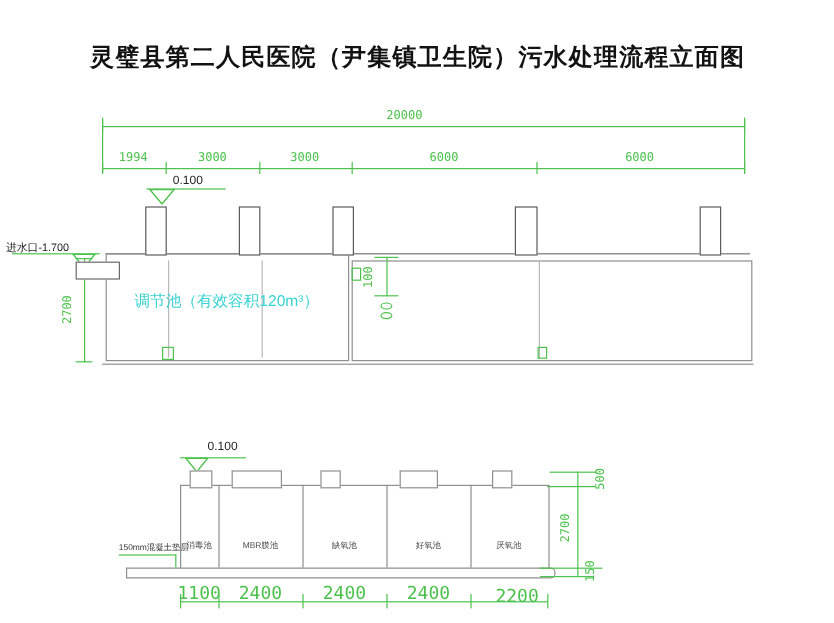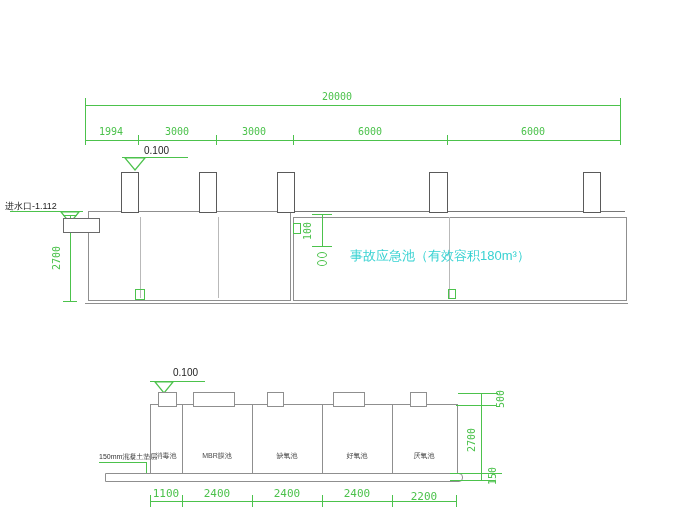--- a/index.html
+++ b/index.html
@@ -4,21 +4,21 @@
 <style>
   html,body{margin:0;padding:0;background:#fff;}
   #canvas{position:relative;width:695px;height:519px;background:#ffffff;overflow:hidden;
           font-family:"Liberation Sans", sans-serif;}
   .abs{position:absolute;}
   
   .title{font-family:"DejaVu Serif","Liberation Serif",serif;font-size:20px;font-weight:600;
          color:#121212;text-align:center;letter-spacing:1px;white-space:nowrap;}
   .dim{font-family:"DejaVu Sans Mono","Liberation Mono",monospace;font-size:10px;color:#4cc24c;
        text-align:center;white-space:nowrap;line-height:10px;}
-  .dim.small{font-size:11px;}
+  .dim.small{font-size:15px;}
   .vdim{font-family:"DejaVu Sans Mono","Liberation Mono",monospace;font-size:10px;color:#4cc24c;
         width:40px;height:10px;text-align:center;line-height:10px;transform:rotate(-90deg);white-space:nowrap;}
   .blacktxt{font-size:10px;color:#222;white-space:nowrap;line-height:10px;}
   .tanklabel{font-size:13px;color:#38d2d2;text-align:center;white-space:nowrap;line-height:15px;}
   .complabel{font-size:7px;color:#4a4a4a;text-align:center;white-space:nowrap;line-height:8px;}
   .tinytxt{font-size:7px;color:#333;white-space:nowrap;line-height:8px;}
   
   .hline-g{height:0;border-top:1px solid #4cc24c;}
   .vline-g{width:0;border-left:1px solid #4cc24c;}
   .hline-k{height:0;border-top:1px solid #8f8f8f;}
@@ -29,20 +29,21 @@
   .port-g{border:1px solid #4cc24c;background:transparent;}
   .tick-v{width:0;height:10px;border-left:1px solid #4cc24c;}
   .tick-h{height:0;width:14px;border-top:1px solid #4cc24c;}
   .ellipse-g{border:1px solid #4cc24c;border-radius:50%;width:8px;height:4px;}
 </style>
 </head>
 <body>
 
 <div id="canvas">
 
+  <div class="abs title" style="left:48px;top:34px;width:600px;">灵璧县第二人民医院（尹集镇卫生院）污水处理流程立面图</div>
 
   <div class="abs vline-g" style="left:85px;top:98px;height:46px;"></div>
   <div class="abs vline-g" style="left:620px;top:98px;height:46px;"></div>
   <div class="abs hline-g" style="left:85px;top:105px;width:535px;"></div>
   <div class="abs tick-v" style="left:85px;top:100px;"></div>
   <div class="abs tick-v" style="left:620px;top:100px;"></div>
   <div class="abs dim" style="left:302px;top:92px;width:70px;">20000</div>
 
   <div class="abs hline-g" style="left:85px;top:140px;width:535px;"></div>
   <div class="abs tick-v" style="left:85px;top:135px;"></div>
@@ -56,40 +57,40 @@
   <div class="abs dim" style="left:224px;top:127px;width:60px;">3000</div>
   <div class="abs dim" style="left:340px;top:127px;width:60px;">6000</div>
   <div class="abs dim" style="left:503px;top:127px;width:60px;">6000</div>
 
   <div class="abs hline-g" style="left:122px;top:157px;width:66px;"></div>
   <svg class="abs" style="left:124px;top:157px;" width="22" height="14">
     <path d="M1 1 L21 1 L11 13 Z" fill="#ffffff" stroke="#4cc24c" stroke-width="1.2"></path>
   </svg>
   <div class="abs blacktxt" style="left:144px;top:146px;">0.100</div>
 
-  <div class="abs blacktxt" style="left:5px;top:201px;font-size:9px;">进水口-1.112</div>
+  <div class="abs blacktxt" style="left:5px;top:201px;font-size:9px;">进水口-1.700</div>
   <div class="abs hline-g" style="left:10px;top:211px;width:73px;"></div>
   <svg class="abs" style="left:60px;top:211px;" width="20" height="13">
     <path d="M1 1 L19 1 L10 12 Z" fill="#ffffff" stroke="#4cc24c" stroke-width="1.2"></path>
   </svg>
 
   <div class="abs vline-g" style="left:70px;top:215px;height:87px;"></div>
   <div class="abs tick-h" style="left:63px;top:215px;"></div>
   <div class="abs tick-h" style="left:63px;top:301px;"></div>
   <div class="abs vdim" style="left:37px;top:253px;">2700</div>
 
   <div class="abs hline-k" style="left:88px;top:211px;width:537px;border-top-color:#777;"></div>
 
   <div class="abs box-k" style="left:88px;top:211px;width:201px;height:88px;"></div>
   <div class="abs vline-k" style="left:140px;top:217px;height:81px;"></div>
   <div class="abs vline-k" style="left:218px;top:217px;height:81px;"></div>
+  <div class="abs tanklabel" style="left:96px;top:243px;width:186px;">调节池（有效容积120m³）</div>
 
   <div class="abs box-k" style="left:293px;top:217px;width:332px;height:82px;"></div>
   <div class="abs vline-k" style="left:449px;top:217px;height:82px;"></div>
-  <div class="abs tanklabel" style="left:320px;top:248px;width:240px;">事故应急池（有效容积180m³）</div>
 
   <div class="abs hline-k" style="left:85px;top:303px;width:543px;"></div>
 
   <div class="abs box-dark" style="left:121px;top:172px;width:16px;height:39px;"></div>
   <div class="abs box-dark" style="left:199px;top:172px;width:16px;height:39px;"></div>
   <div class="abs box-dark" style="left:277px;top:172px;width:16px;height:39px;"></div>
   <div class="abs box-dark" style="left:429px;top:172px;width:17px;height:39px;"></div>
   <div class="abs box-dark" style="left:583px;top:172px;width:16px;height:39px;"></div>
 
   <div class="abs box-w" style="left:63px;top:218px;width:35px;height:13px;border-color:#6a6a6a;"></div>
@@ -138,21 +139,21 @@
   <div class="abs tick-v" style="left:150px;top:495px;height:12px;"></div>
   <div class="abs tick-v" style="left:182px;top:495px;height:12px;"></div>
   <div class="abs tick-v" style="left:252px;top:495px;height:12px;"></div>
   <div class="abs tick-v" style="left:322px;top:495px;height:12px;"></div>
   <div class="abs tick-v" style="left:392px;top:495px;height:12px;"></div>
   <div class="abs tick-v" style="left:456px;top:495px;height:12px;"></div>
   <div class="abs dim small" style="left:141px;top:489px;width:50px;">1100</div>
   <div class="abs dim small" style="left:192px;top:489px;width:50px;">2400</div>
   <div class="abs dim small" style="left:262px;top:489px;width:50px;">2400</div>
   <div class="abs dim small" style="left:332px;top:489px;width:50px;">2400</div>
-  <div class="abs dim small" style="left:399px;top:492px;width:50px;">2200</div>
+  <div class="abs dim small" style="left:399px;top:492px;width:50px;text-align:right;">2200</div>
 
   <div class="abs vline-g" style="left:481px;top:393px;height:87px;"></div>
   <div class="abs tick-h" style="left:458px;top:393px;width:40px;"></div>
   <div class="abs tick-h" style="left:456px;top:405px;width:40px;"></div>
   <div class="abs tick-h" style="left:450px;top:473px;width:52px;"></div>
   <div class="abs tick-h" style="left:450px;top:480px;width:45px;"></div>
   <div class="abs vdim" style="left:481px;top:394px;">500</div>
   <div class="abs vdim" style="left:452px;top:435px;">2700</div>
   <div class="abs vdim" style="left:473px;top:471px;">150</div>
 

